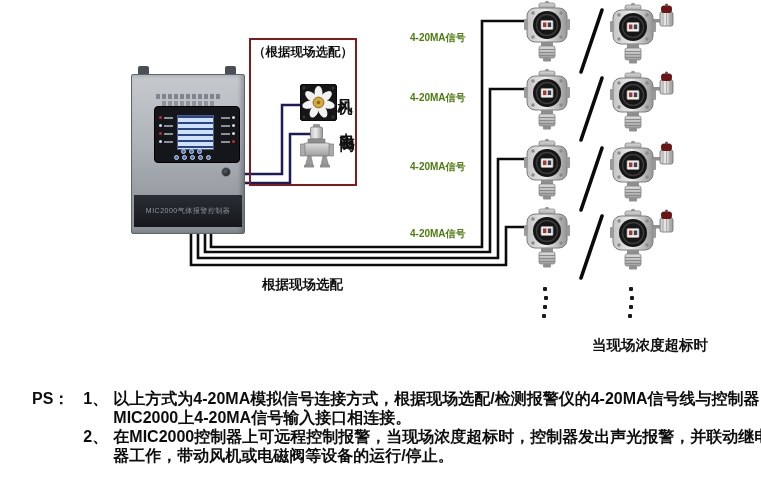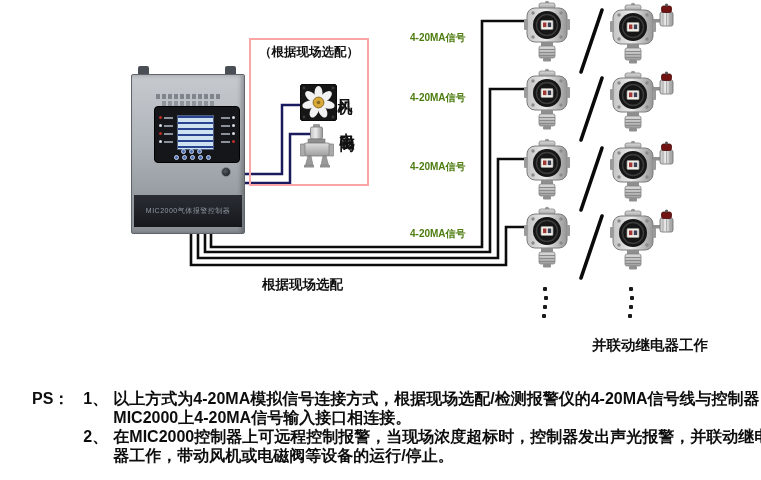--- a/index.html
+++ b/index.html
@@ -30,21 +30,21 @@
   .ledbar{width:9px;height:2px;background:#8a919b;}
   .btnrow{position:absolute;display:flex;gap:3px;}
   .btn{width:5px;height:5px;border-radius:50%;background:#4a6cb4;border:1px solid #c7d3e6;box-sizing:border-box;}
   .keyhole{position:absolute;left:89px;top:92px;width:8px;height:8px;border-radius:50%;
     background:radial-gradient(circle at 40% 40%,#565c63,#24272b 70%);border:1px solid #7d838a;}
   .ctl-band{position:absolute;left:2px;top:120px;width:108px;height:32px;
     background:linear-gradient(180deg,#2a2e34,#15171b);display:flex;align-items:center;justify-content:center;}
   .ctl-band span{font-size:7px;color:#939aa4;letter-spacing:.5px;white-space:nowrap;}
 
   
-  .optbox{position:absolute;left:249px;top:38px;width:120px;height:148px;border:2px solid #fca5a5;box-sizing:border-box;}
+  .optbox{position:absolute;left:249px;top:38px;width:108px;height:148px;border:2px solid #7f1d1d;box-sizing:border-box;}
   .optbox .title{position:absolute;left:0;top:4px;width:100%;text-align:center;font-size:12.5px;font-weight:700;color:#111;white-space:nowrap;}
   .vlabel{position:absolute;writing-mode:vertical-rl;text-orientation:upright;font-size:15px;font-weight:700;color:#111;letter-spacing:2px;line-height:1;}
 
   
   .sig{position:absolute;left:410px;width:72px;font-size:10px;font-weight:700;color:#4d7c0f;white-space:nowrap;}
   .cablelabel{position:absolute;left:262px;top:276px;font-size:13.5px;font-weight:700;color:#111;white-space:nowrap;}
   .caption{position:absolute;top:336px;font-size:14.5px;font-weight:700;color:#111;text-align:center;white-space:nowrap;}
   .dots{position:absolute;display:flex;flex-direction:column;gap:5px;}
   .dots i{width:4px;height:4px;background:#1a1a1a;border-radius:1px;}
   .dots i:nth-child(2){margin-left:1px;}
@@ -271,21 +271,21 @@
       <i></i>
       <i></i>
     </div>
   <div class="dots" style="left:629px;top:287px;">
       <i></i>
       <i></i>
       <i></i>
       <i></i>
     </div>
 
-  <div class="caption" style="left:592px;width:116px;">并联动继电器工作</div>
+  <div class="caption" style="left:592px;width:116px;">当现场浓度超标时</div>
 
   <div class="notes">
     <span class="ps">PS：</span>
     <div class="note-items">
       <div class="note-item">
         <span class="num">1、</span>
         <span class="txt">以上方式为4-20MA模拟信号连接方式，根据现场选配/检测报警仪的4-20MA信号线与控制器MIC2000上4-20MA信号输入接口相连接。</span>
       </div>
       <div class="note-item">
         <span class="num">2、</span>

